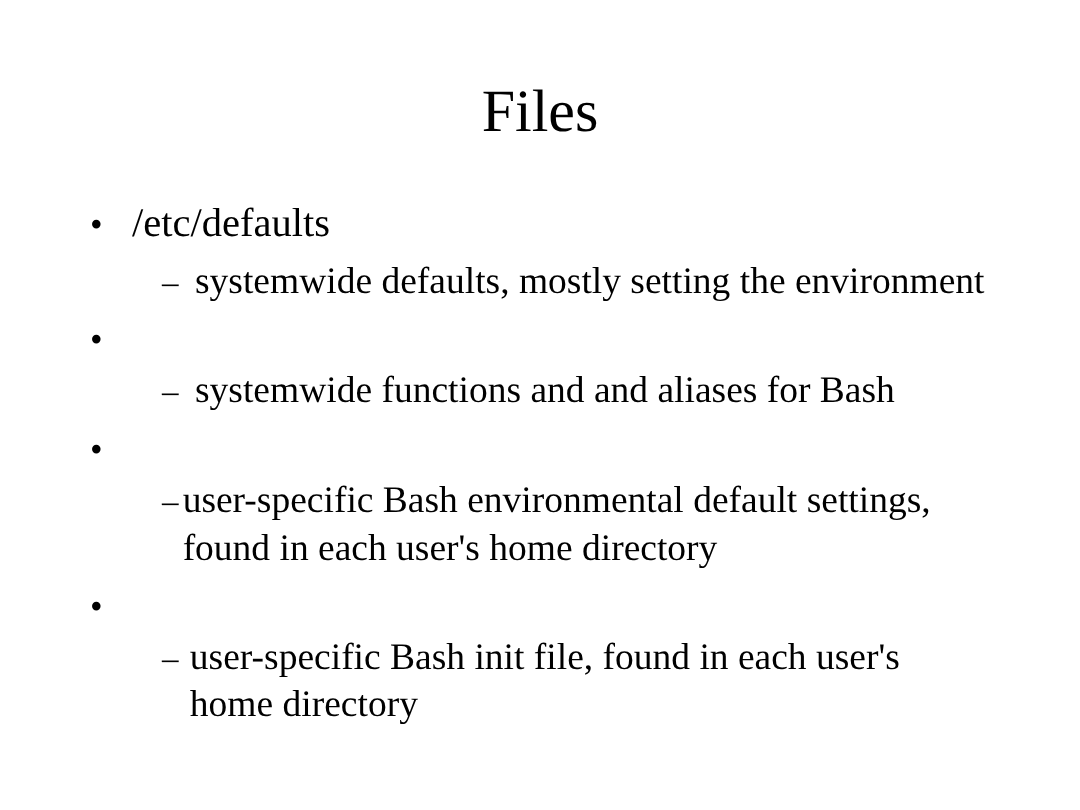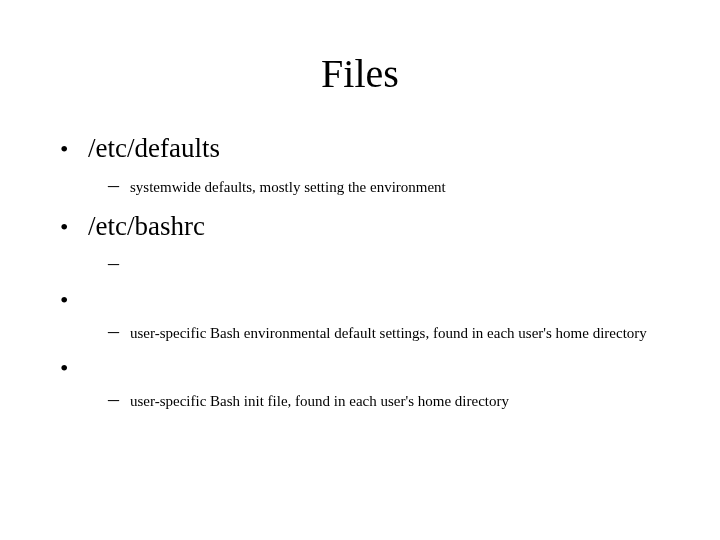--- a/index.html
+++ b/index.html
@@ -7,21 +7,21 @@
   .slide { width: 720px; height: 412px; padding: 30px 60px 40px 60px; }
   .title { font-size: 40px; text-align: center; margin-top: 20px; margin-bottom: 35px; font-weight: normal; }
   ul.lvl1 { list-style: none; padding-left: 0; }
   ul.lvl1 > li { margin-bottom: 6px; }
   .l1-row { display: flex; align-items: baseline; }
   .bullet1 { display: inline-block; width: 28px; font-size: 24px; line-height: 1; }
   .l1-text { font-size: 27px; line-height: 1.25; }
   ul.lvl2 { list-style: none; padding-left: 48px; margin-top: 6px; margin-bottom: 12px; }
   ul.lvl2 > li { display: flex; align-items: baseline; margin-bottom: 4px; }
   .dash { display: inline-block; width: 22px; font-size: 22px; }
-  .l2-text { font-size: 15px; line-height: 1.25; max-width: 540px; }
+  .l2-text { font-size: 25px; line-height: 1.25; max-width: 540px; }
 </style>
 </head>
 <body>
 
 <div class="slide">
   <h1 class="title">Files</h1>
   <ul class="lvl1">
     <li>
       <div class="l1-row">
         <span class="bullet1">•</span>
@@ -30,25 +30,25 @@
       <ul class="lvl2">
         <li>
           <span class="dash">–</span>
           <span class="l2-text">systemwide defaults, mostly setting the environment</span>
         </li>
       </ul>
     </li>
     <li>
       <div class="l1-row">
         <span class="bullet1">•</span>
-        <span class="l1-text">/etc/bashrc</span>
       </div>
       <ul class="lvl2">
         <li>
           <span class="dash">–</span>
+          <span class="l2-text">systemwide functions and and aliases for Bash</span>
         </li>
       </ul>
     </li>
     <li>
       <div class="l1-row">
         <span class="bullet1">•</span>
       </div>
       <ul class="lvl2">
         <li>
           <span class="dash">–</span>

